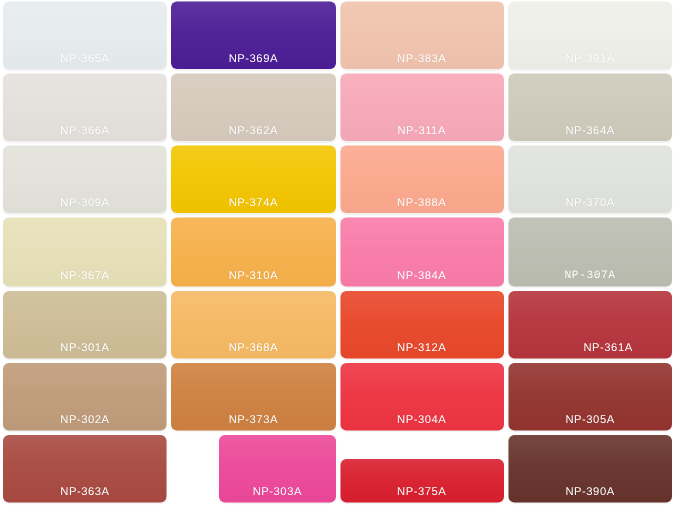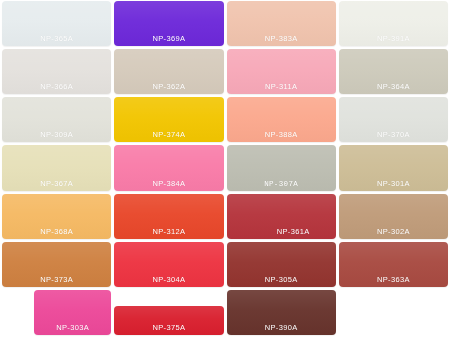--- a/index.html
+++ b/index.html
@@ -59,21 +59,21 @@
     font-family: "Liberation Sans", sans-serif;
   }
 </style>
 </head>
 <body>
 
 <div id="swatch-grid" style="background: rgb(255, 255, 255); grid-template-columns: repeat(4, 1fr); grid-template-rows: repeat(7, 1fr);">
     <div class="swatch" style="background: rgb(230, 236, 238);">
       <span class="swatch-label" style="color: rgb(255, 255, 255);">NP-365A</span>
     </div>
-    <div class="swatch" style="background: #6d28d9;">
+    <div class="swatch" style="background: #4c1d95;">
       <span class="swatch-label" style="color: rgb(255, 255, 255);">NP-369A</span>
     </div>
     <div class="swatch" style="background: rgb(240, 195, 173);">
       <span class="swatch-label" style="color: rgb(255, 255, 255);">NP-383A</span>
     </div>
     <div class="swatch" style="background: rgb(238, 239, 232);">
       <span class="swatch-label" style="color: rgb(255, 255, 255);">NP-391A</span>
     </div>
     <div class="swatch" style="background: rgb(228, 225, 221);">
       <span class="swatch-label" style="color: rgb(255, 255, 255);">NP-366A</span>
@@ -94,20 +94,23 @@
       <span class="swatch-label" style="color: rgb(255, 255, 255);">NP-374A</span>
     </div>
     <div class="swatch" style="background: rgb(251, 168, 141);">
       <span class="swatch-label" style="color: rgb(255, 255, 255);">NP-388A</span>
     </div>
     <div class="swatch" style="background: rgb(224, 226, 221);">
       <span class="swatch-label" style="color: rgb(255, 255, 255);">NP-370A</span>
     </div>
     <div class="swatch" style="background: rgb(230, 224, 184);">
       <span class="swatch-label" style="color: rgb(255, 255, 255);">NP-367A</span>
+    </div>
+    <div class="swatch" style="background: rgb(246, 176, 74);">
+      <span class="swatch-label" style="color: rgb(255, 255, 255);">NP-310A</span>
     </div>
     <div class="swatch" style="background: rgb(249, 123, 168);">
       <span class="swatch-label" style="color: rgb(255, 255, 255);">NP-384A</span>
     </div>
     <div class="swatch" style="background: rgb(188, 189, 177);">
       <span class="swatch-label" style="color: rgb(255, 255, 255); font-family: Liberation Mono, monospace;">NP-307A</span>
     </div>
     <div class="swatch" style="background: rgb(205, 189, 150);">
       <span class="swatch-label" style="color: rgb(255, 255, 255);">NP-301A</span>
     </div>

